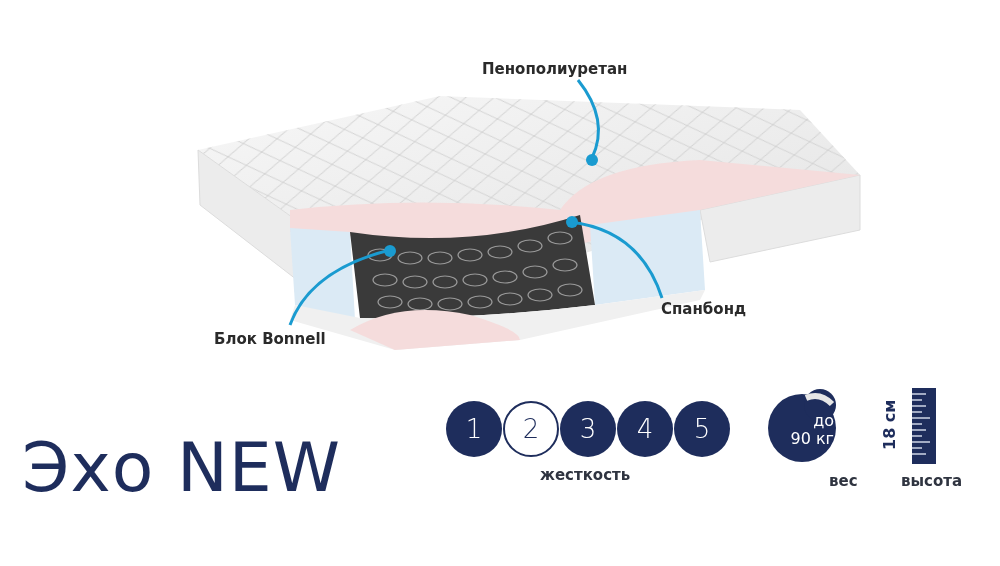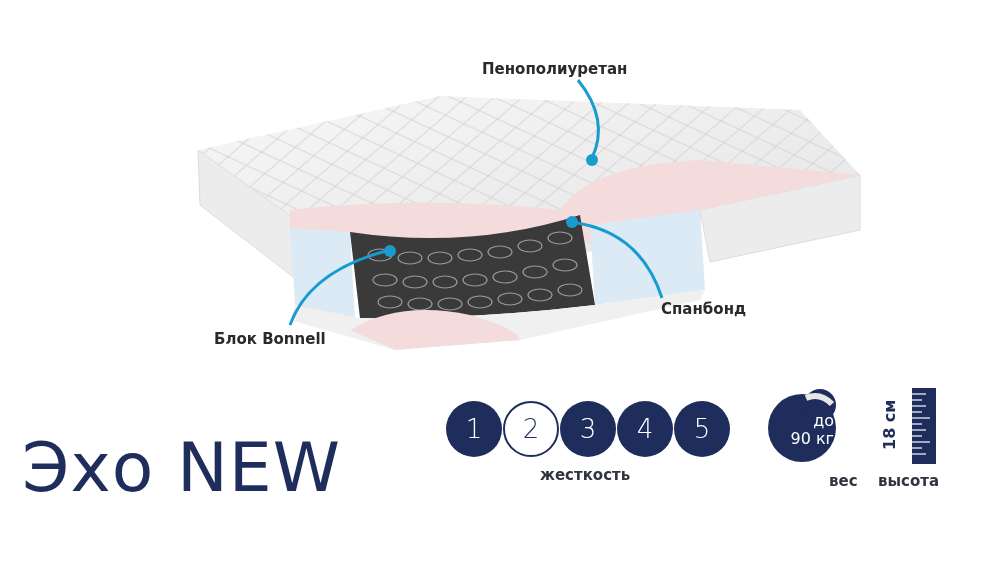--- a/index.html
+++ b/index.html
@@ -115,14 +115,14 @@
 </div>
 <div class="caption" style="left:540px;top:466px;">жесткость</div>
 
 <div class="weight-text">
   <div>до</div>
   <div>90 кг</div>
 </div>
 <div class="caption" style="left:829px;top:472px;">вес</div>
 
 <div class="height-unit" style="top:450px;left:880px;">18 см</div>
-<div class="caption" style="left:878px;top:472px;">высота</div>
+<div class="caption" style="left:901px;top:472px;">высота</div>
 <div style="position:absolute;left:912px;top:388px;width:24px;height:76px;"></div>
 
 </body></html>

